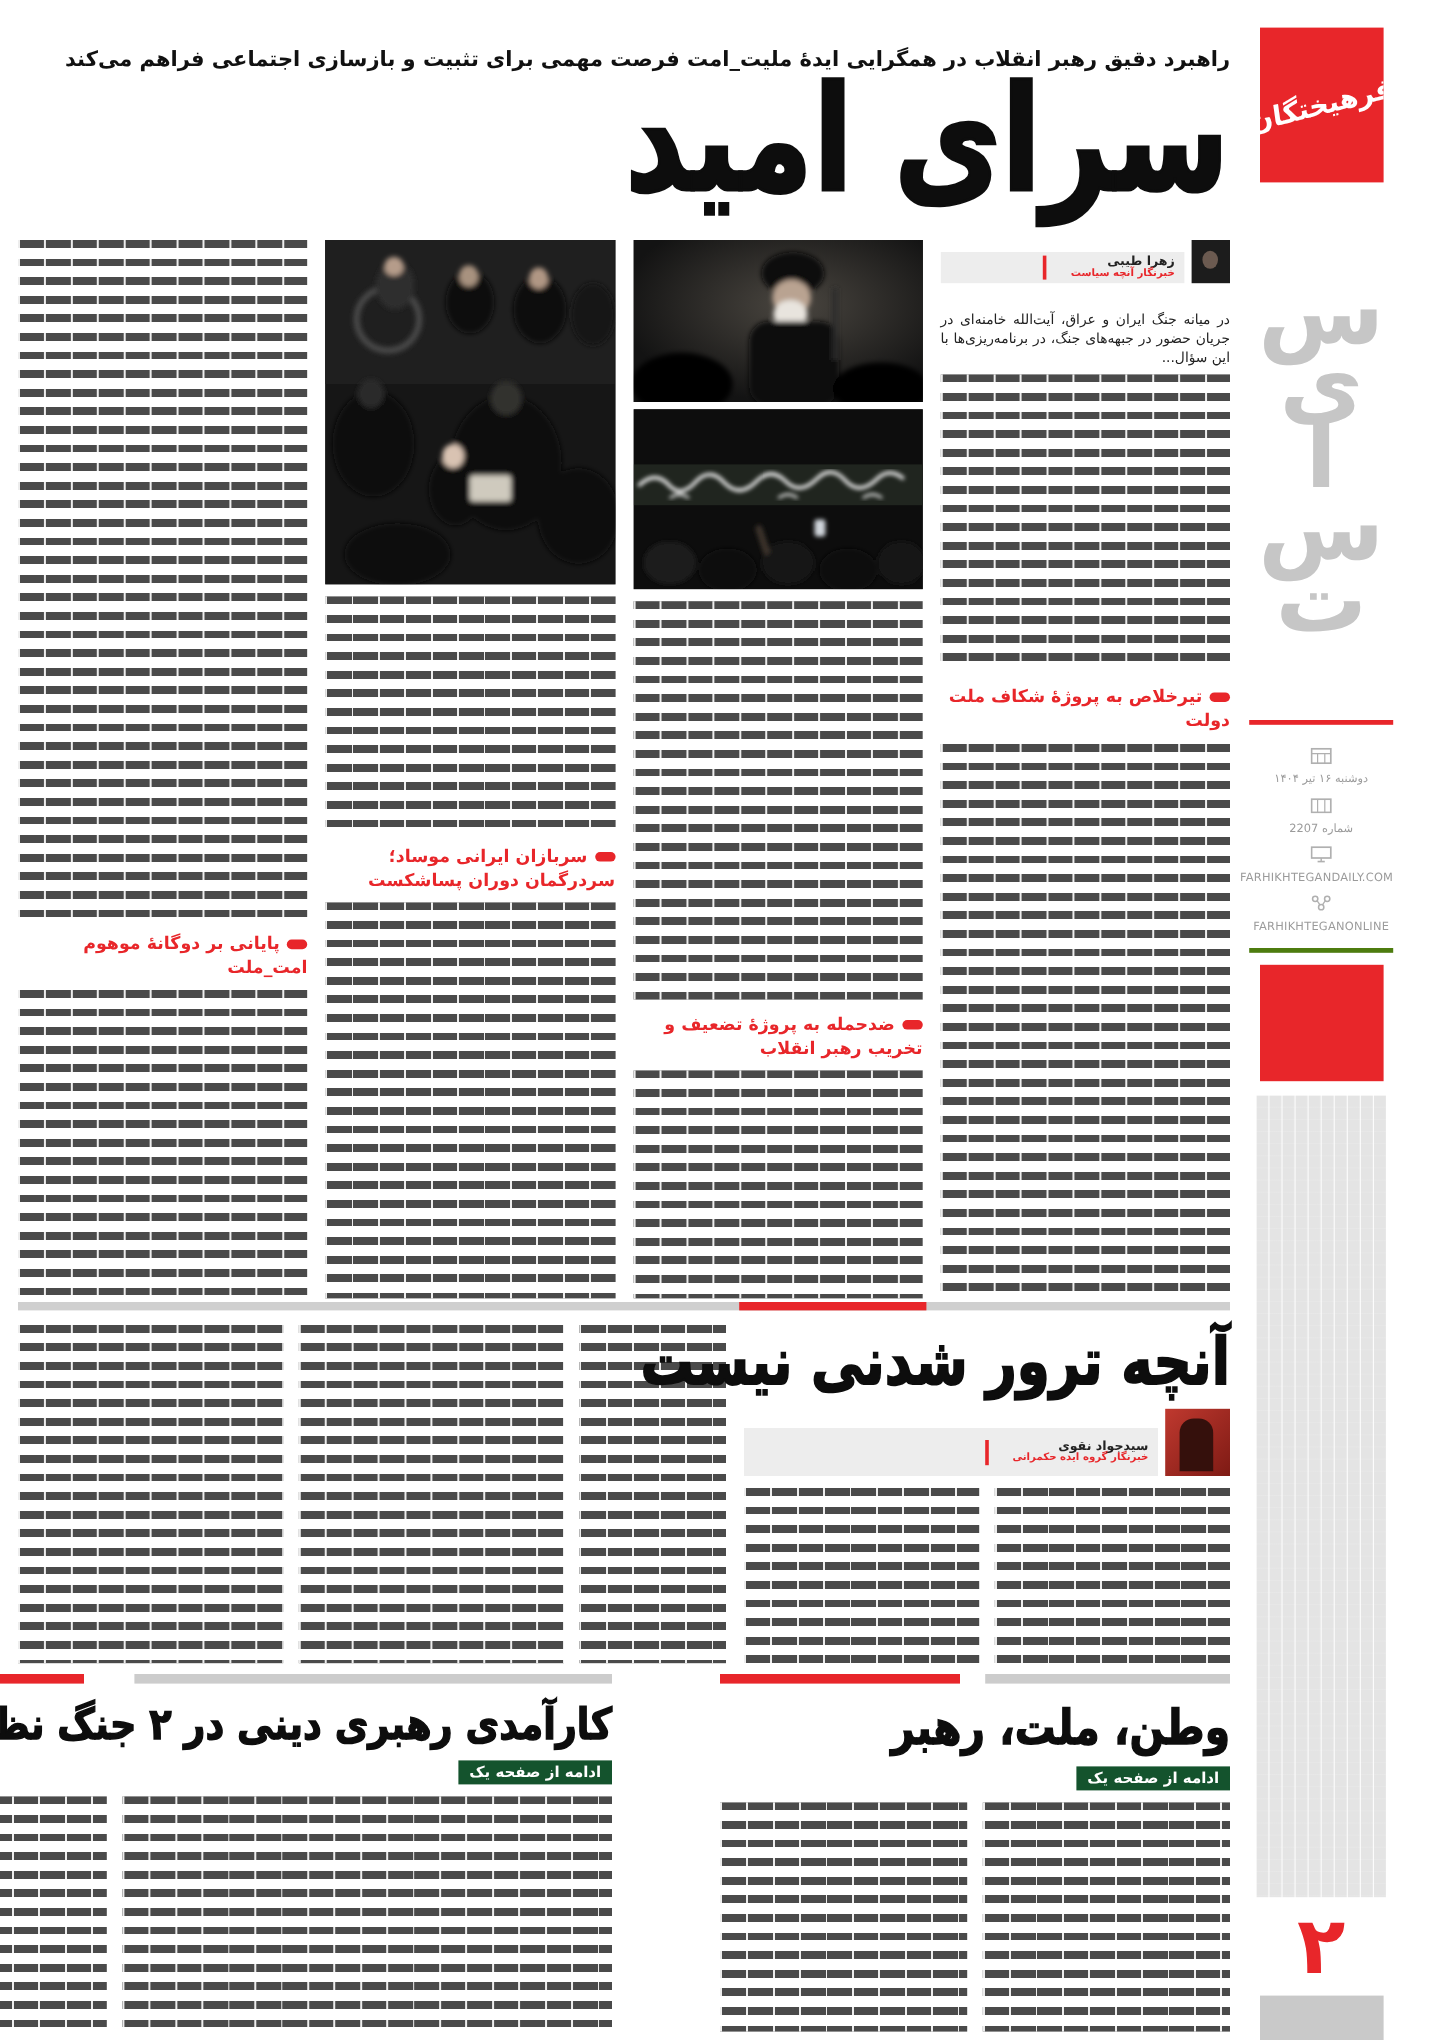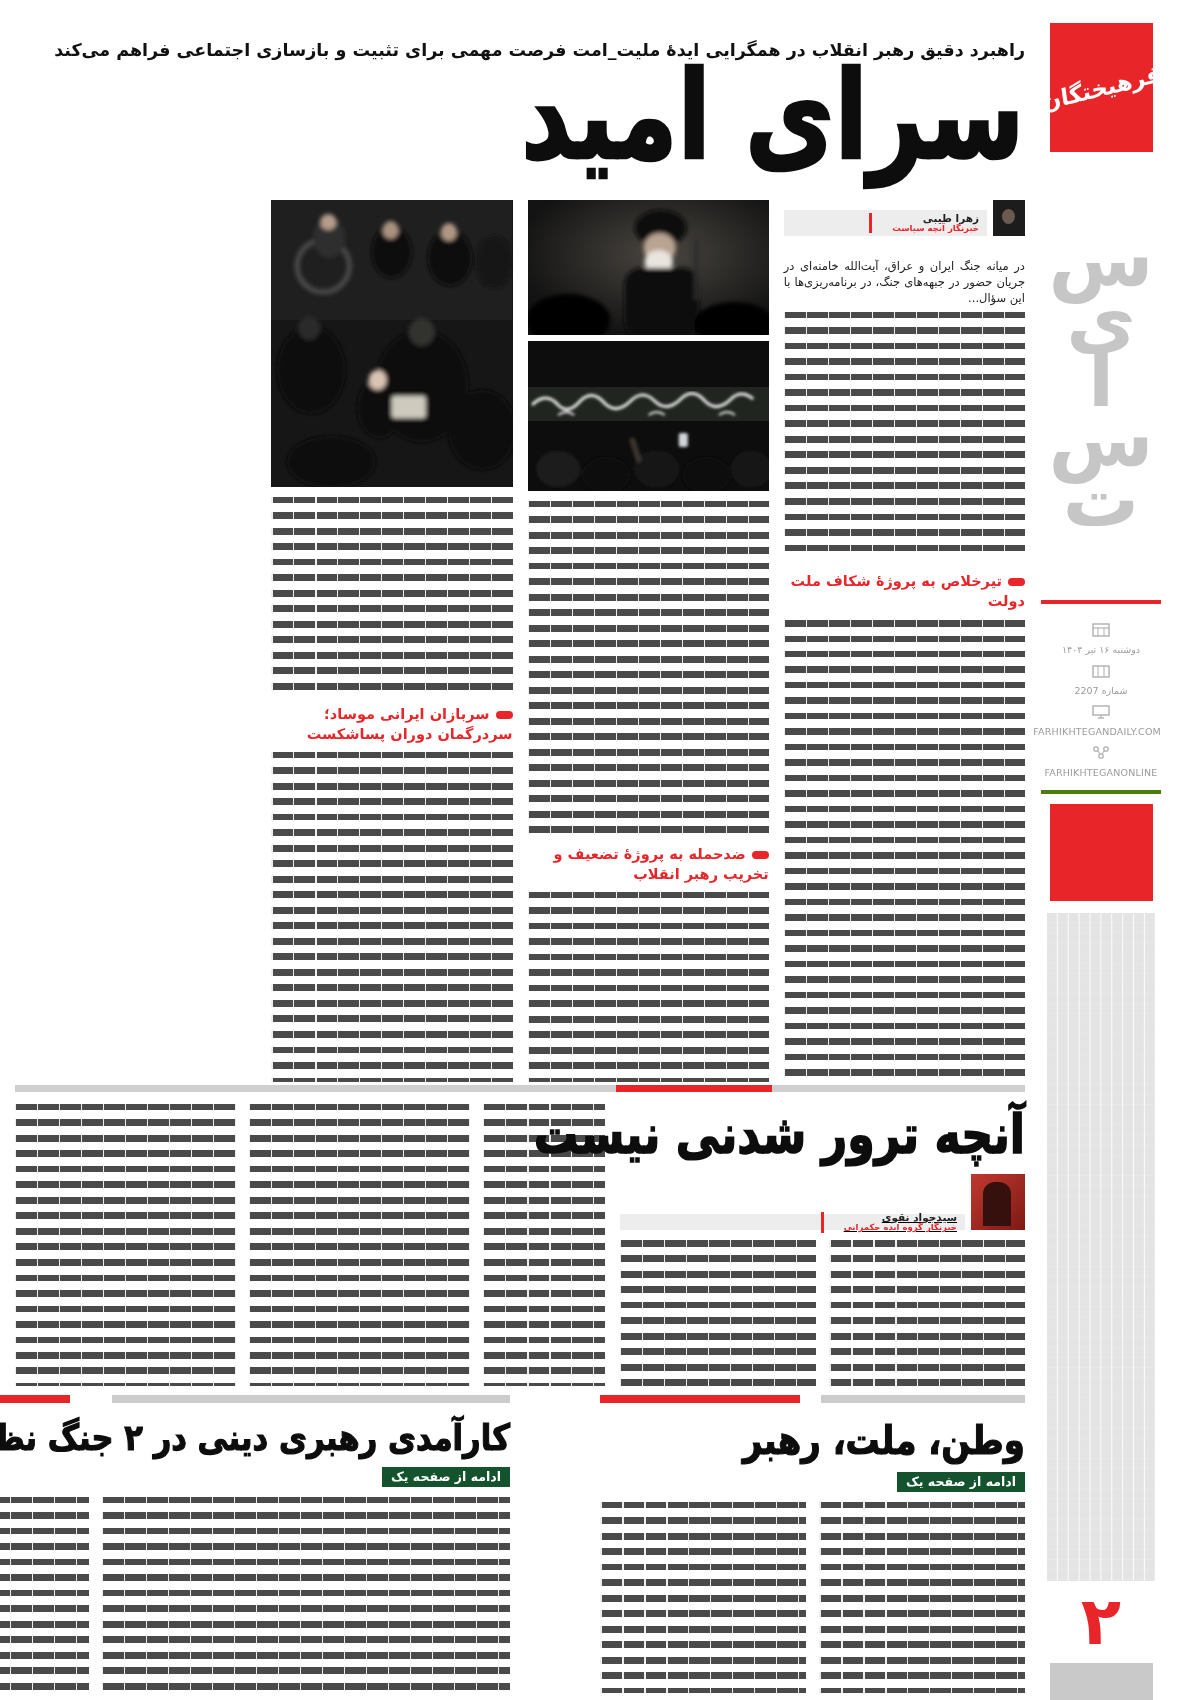--- a/index.html
+++ b/index.html
@@ -76,21 +76,21 @@
   .divider2 .redseg{position:absolute;left:59.5%;width:15.5%;top:0;height:100%;background:#e8262a;}
 
   .section2{position:absolute;top:1104px;right:0;left:0;height:282px;
         display:grid;grid-template-columns:405px 1fr;gap:15px;}
   .s2-right{display:flex;flex-direction:column;}
   .s2-headline{text-align:right;font-size:54px;font-weight:bold;color:#0d0d0d;
         white-space:nowrap;line-height:1.15;transform:scaleX(.82);transform-origin:right center;
         -webkit-text-stroke:1.6px #0d0d0d;}
   .s2-byline{margin-top:8px;margin-bottom:10px;height:56px;}
   .s2-byline .photo{width:54px;height:56px;}
-  .s2-byline .strip{height:16px;text-decoration:underline;}
+  .s2-byline .strip{height:40px;}
   .s2-cols,.bt-cols{display:grid;grid-template-columns:1fr 1fr;gap:13px;}
   .s2-cols{flex:1;}
   .s2-left{display:grid;grid-template-columns:.55fr 1fr 1fr;gap:13px;}
 
   .bottom{position:absolute;top:1395px;right:0;left:15px;height:298px;
         display:grid;grid-template-columns:425px 1fr;gap:90px;}
   .bt-art{display:flex;flex-direction:column;}
   .bt-bar{position:relative;height:8px;margin-bottom:14px;}
   .bt-bar .r{position:absolute;left:0;top:0;width:47%;height:100%;background:#e8262a;}
   .bt-bar .g{position:absolute;right:0;top:0;width:48%;height:100%;background:#ccc;}
@@ -276,20 +276,27 @@
             </g>
           </svg>
         </div>
         <div class="greek" style="height:196px;"></div>
         <div class="subhead" style="">
           <span class="tick"></span><span>سربازان ایرانی موساد؛ سردرگمان دوران پساشکست</span>
         </div>
         <div class="greek g-fill"></div>
       </div>
 
+      <div class="col">
+        <div class="greek" style="height:566px;"></div>
+        <div class="subhead">
+          <span class="tick"></span><span>پایانی بر دوگانهٔ موهوم امت_ملت</span>
+        </div>
+        <div class="greek g-fill"></div>
+      </div>
     </section>
 
     <div class="divider2">
       <span class="redseg"></span>
     </div>
 
     <section class="section2">
       <div class="s2-right">
         <div class="s2-headline">آنچه ترور شدنی نیست</div>
         <div class="byline s2-byline">

